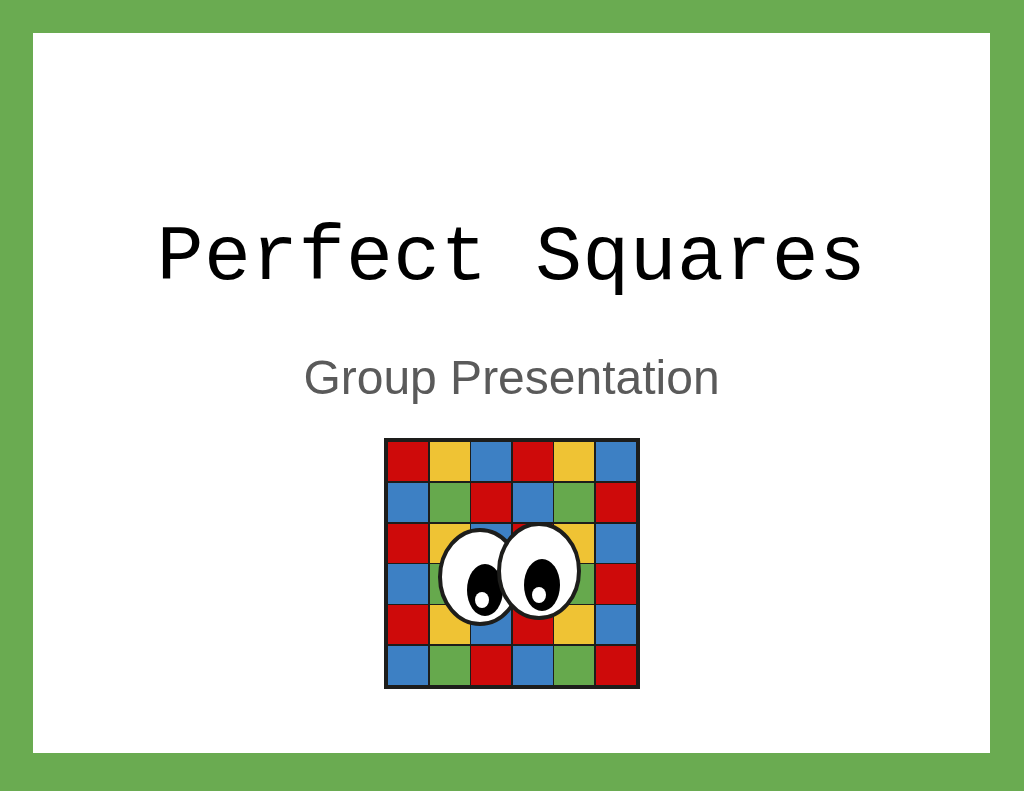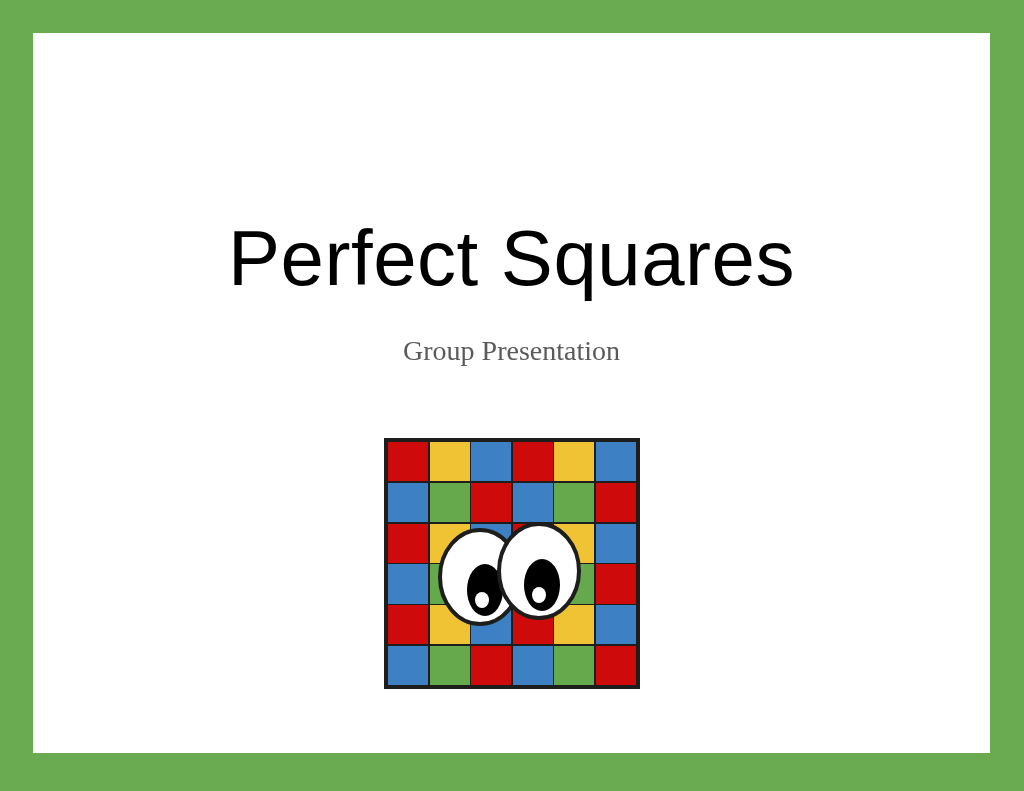--- a/index.html
+++ b/index.html
@@ -32,44 +32,44 @@
   }
 
   #title-block {
     position: absolute;
     left: 0;
     top: 185px;
     width: 957px;
     text-align: center;
   }
   #slide-title {
-    font-family: Liberation Sans, sans-serif;
+    font-family: Liberation Mono, monospace;
     font-size: 78px;
     font-weight: 400;
     line-height: 1.05;
     color: #000000;
     letter-spacing: 0.5px;
     margin: 0;
     white-space: nowrap;
   }
 
   #subtitle-block {
     position: absolute;
     left: 0;
     top: 303px;
     width: 957px;
     text-align: center;
   }
   #slide-subtitle {
-    font-family: Liberation Serif, serif;
-    font-size: 28px;
+    font-family: Liberation Sans, sans-serif;
+    font-size: 48px;
     font-weight: 400;
     color: #5a5a5a;
     line-height: 1.1;
-    margin: 0;
+    margin: 16px;
     white-space: nowrap;
   }
 
   #square-graphic {
     position: absolute;
     left: 351px;
     top: 405px;
     width: 256px;
     height: 251px;
   }

